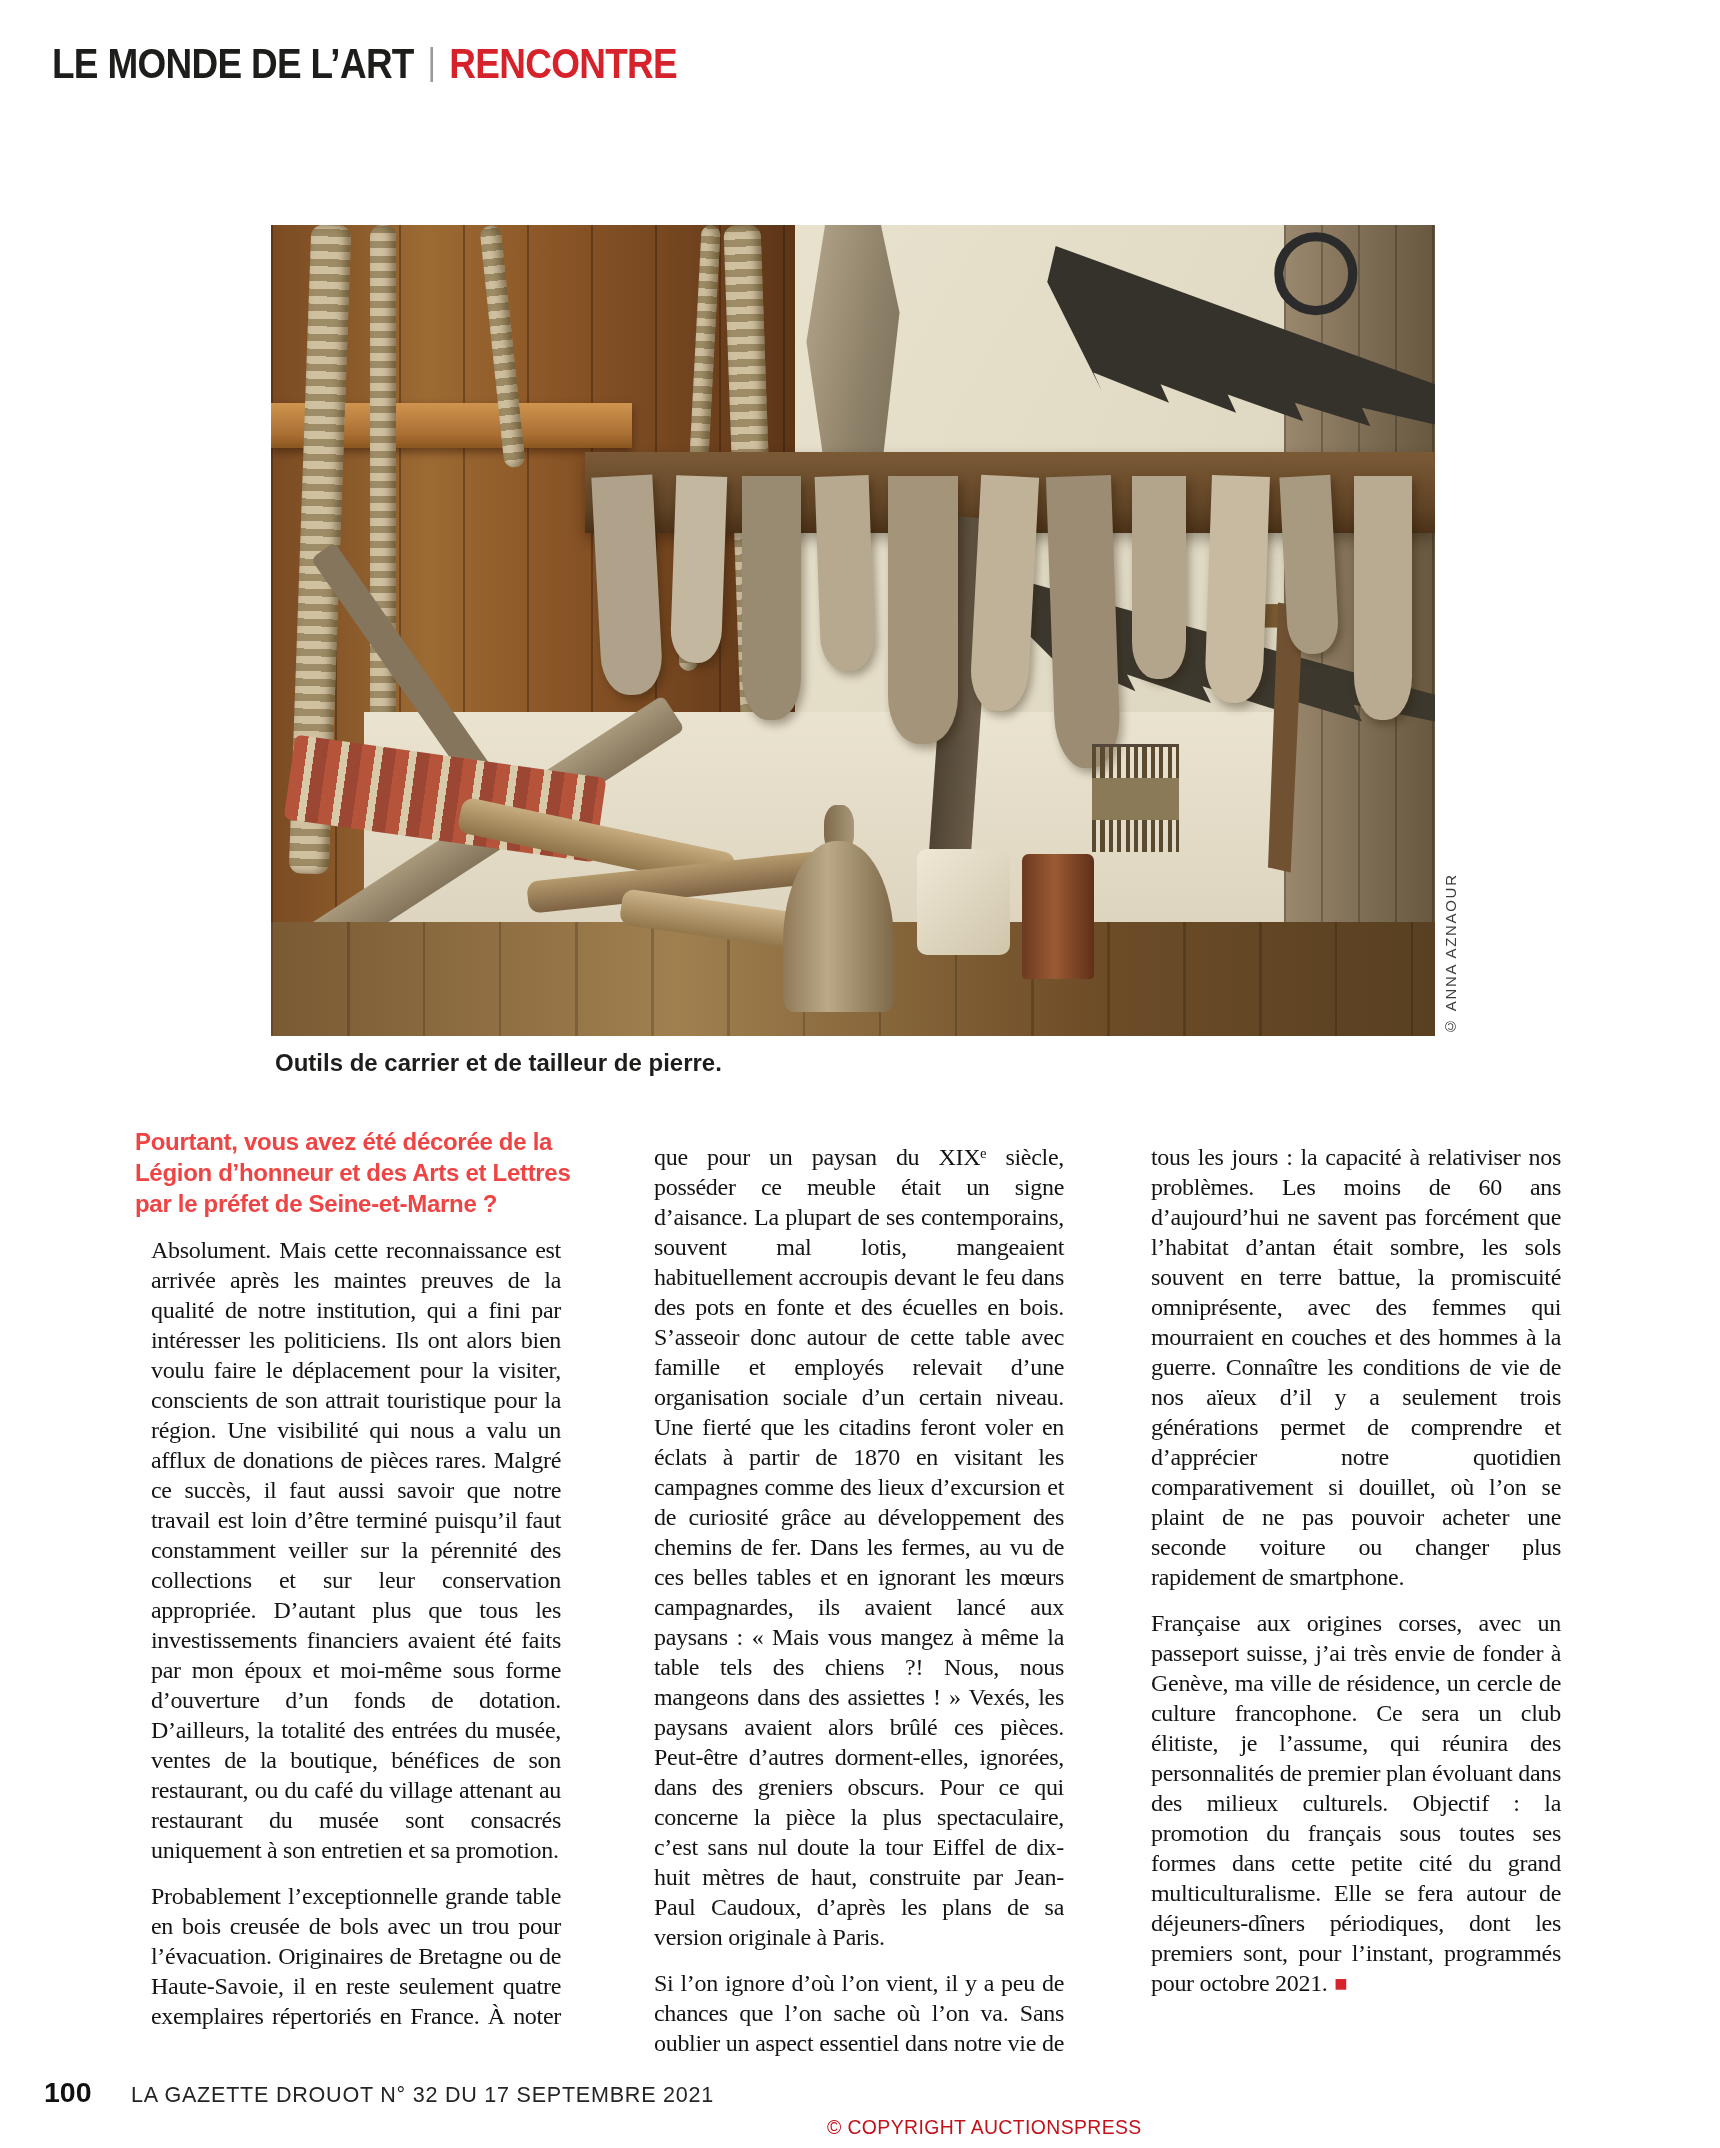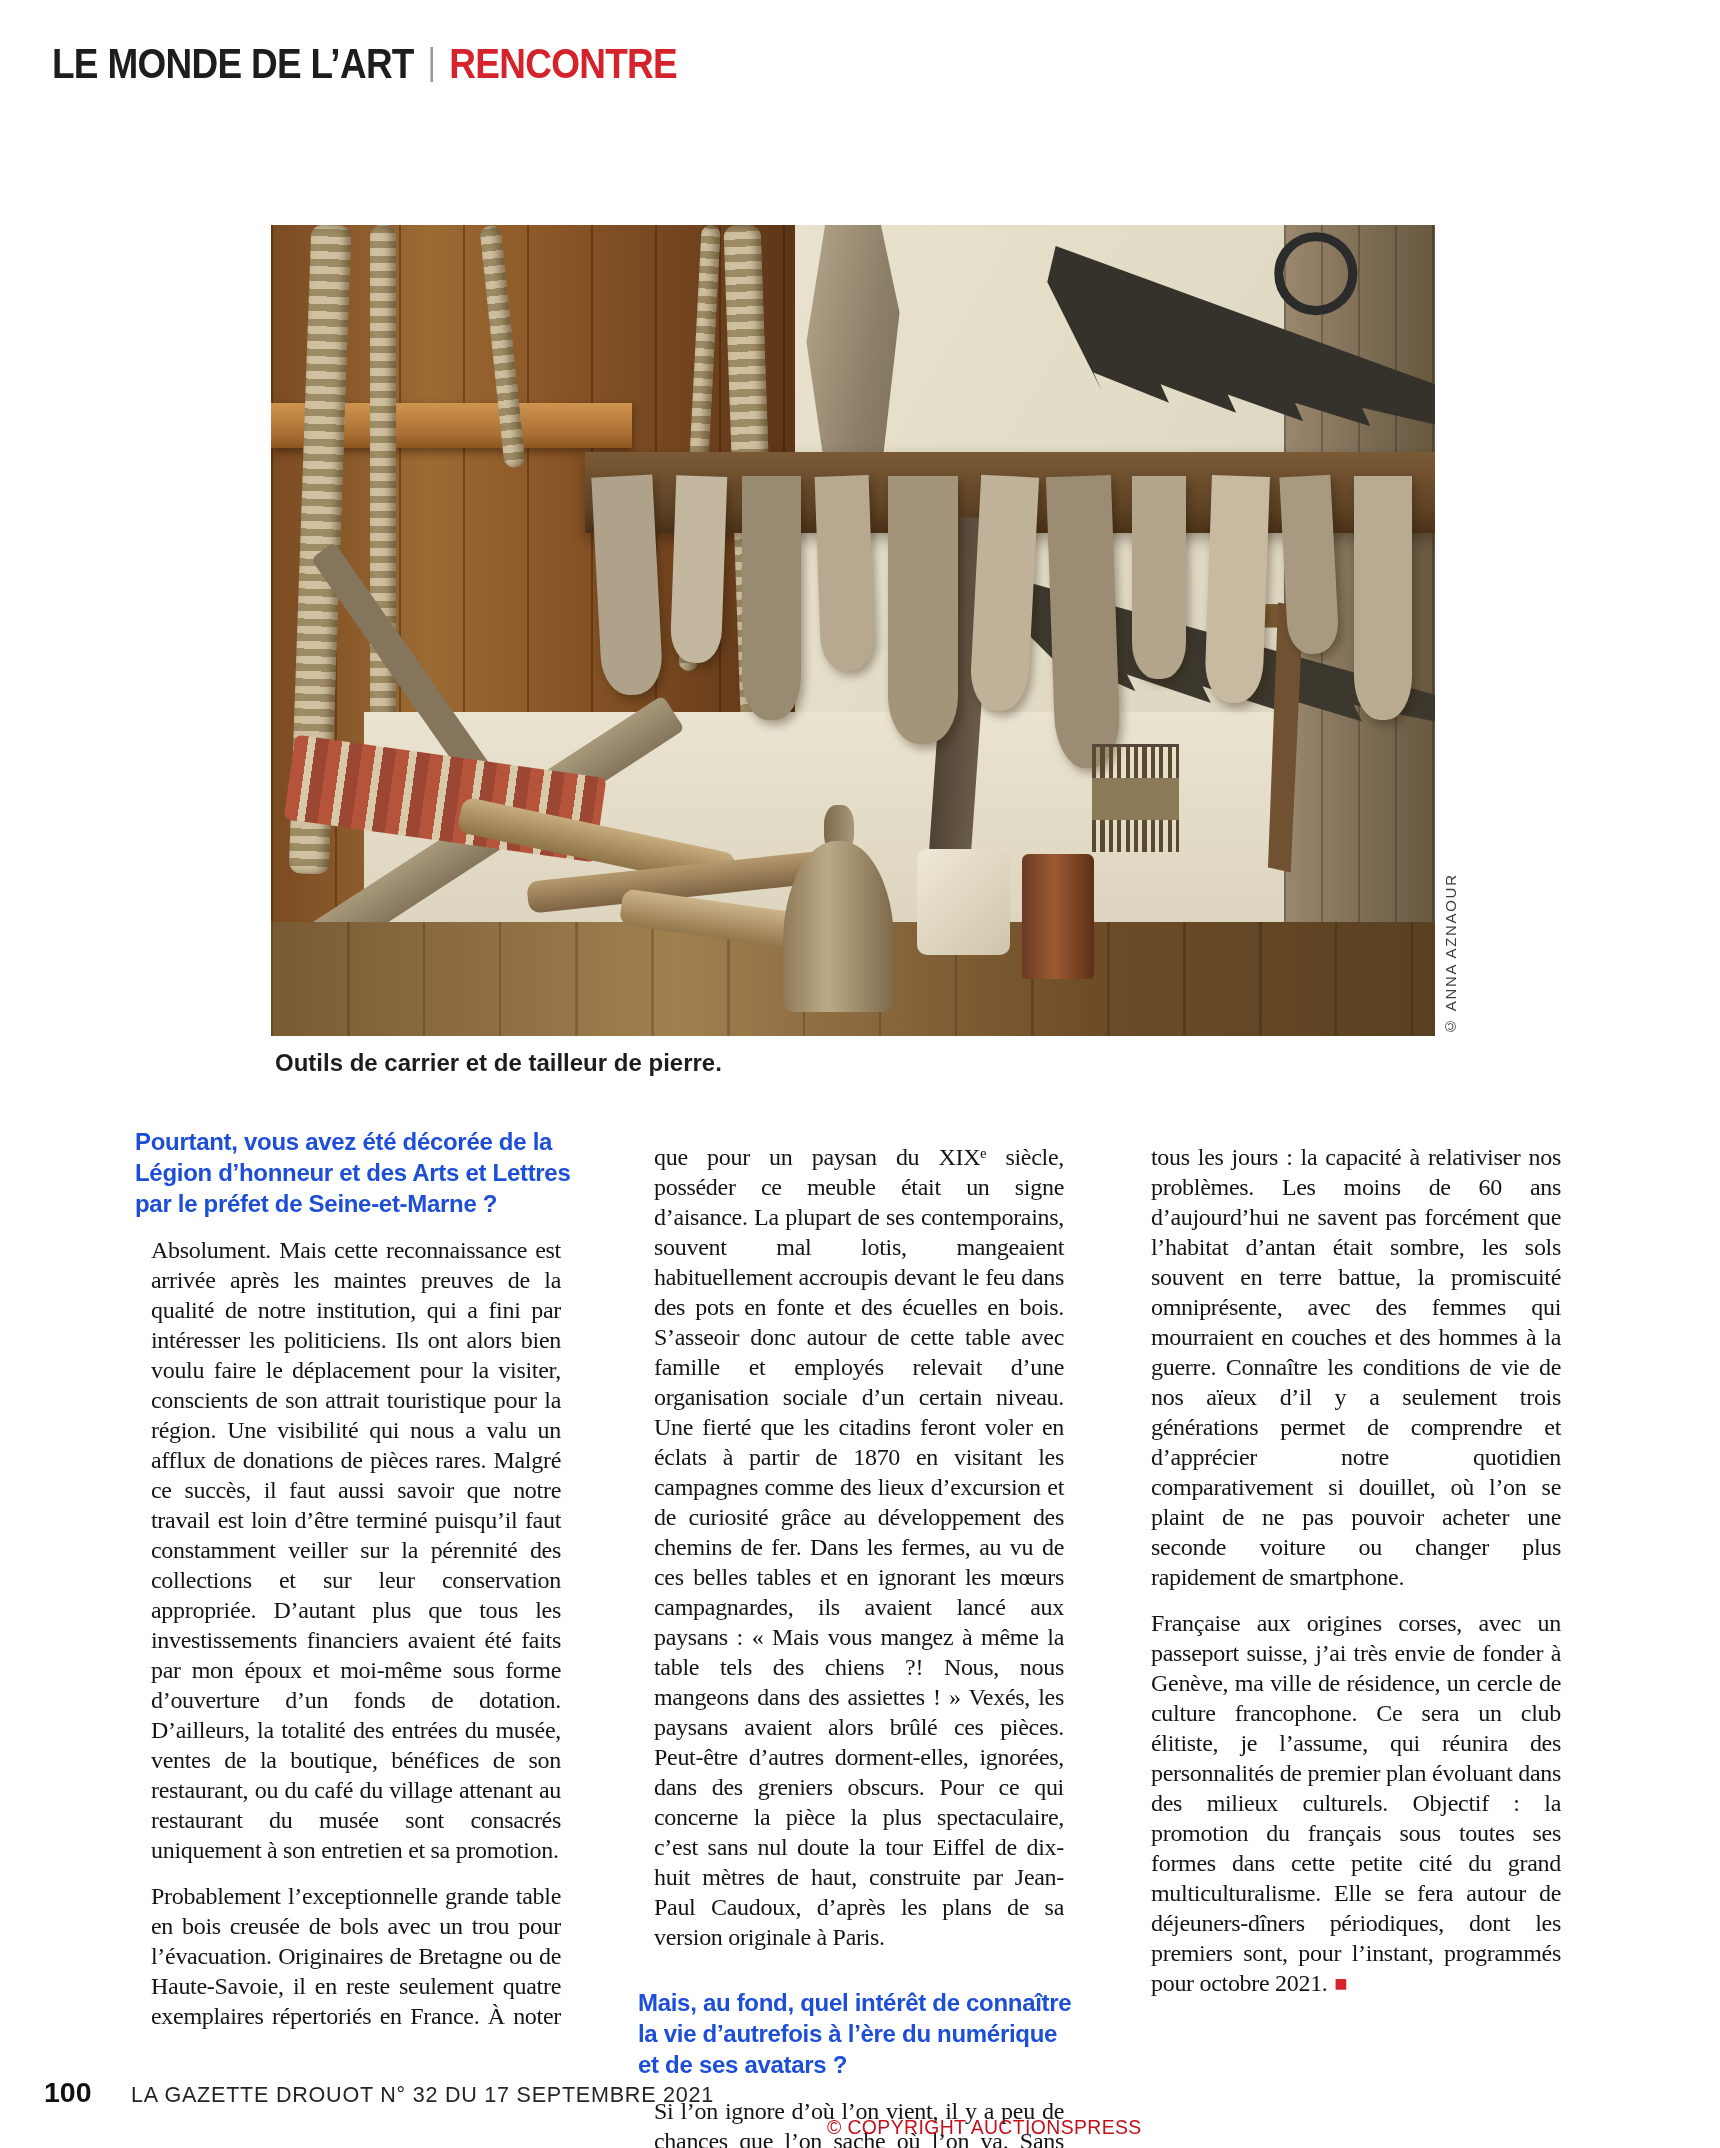--- a/index.html
+++ b/index.html
@@ -74,21 +74,21 @@
   .photo-credit{position:absolute;left:1442px;top:888px;height:147px;
      writing-mode:vertical-rl;transform:rotate(180deg);white-space:nowrap;
      font-size:15px;letter-spacing:1.7px;color:#3c3c3c;}
   .photo-caption{position:absolute;left:275px;top:1049px;width:1164px;text-align:left;
      font-weight:700;font-size:24px;color:#1d1d1b;}
 
   
   .col{position:absolute;top:1126px;width:442px;}
   .col1{left:135px;} .col2{left:638px;} .col3{left:1135px;}
   .q-head{font-family:"Liberation Sans",sans-serif;font-weight:700;font-size:24px;line-height:31px;
-          letter-spacing:-0.3px;color:#1d4ed8;margin:35px 0 0 0;}
+          letter-spacing:-0.3px;color:#ef4444;margin:35px 0 0 0;}
   .q-head.first{margin-top:0;}
   .body-p{font-family:"Liberation Serif",serif;font-size:24px;line-height:30px;letter-spacing:-0.3px;
           color:#141414;text-align:justify;margin:16px;hyphens:auto;}
   .body-p.cont{text-align-last:justify;}
   .endmark{color:#d6232b;font-family:"Liberation Sans",sans-serif;font-size:22px;margin-left:6.7px;}
 
   
   .footer-page{position:absolute;left:44px;top:2076px;font-weight:800;font-size:28.5px;color:#111;}
   .footer-issue{position:absolute;left:131px;top:2081px;font-size:22.7px;letter-spacing:0.8px;color:#242424;
                 transform:scaleX(0.95);transform-origin:left center;white-space:nowrap;}
@@ -157,21 +157,20 @@
   <div class="photo-caption">Outils de carrier et de tailleur de pierre.</div>
 
   <div class="col col1">
     <h3 class="q-head first">Pourtant, vous avez été décorée de la Légion d’honneur et des Arts et Lettres par le préfet de Seine-et-Marne ?</h3>
     <p class="body-p">Absolument. Mais cette reconnaissance est arrivée après les maintes preuves de la qualité de notre institution, qui a fini par intéresser les politiciens. Ils ont alors bien voulu faire le déplacement pour la visiter, conscients de son attrait touristique pour la région. Une visibilité qui nous a valu un afflux de donations de pièces rares. Malgré ce succès, il faut aussi savoir que notre travail est loin d’être terminé puisqu’il faut constamment veiller sur la pérennité des collections et sur leur conservation appropriée. D’autant plus que tous les investissements financiers avaient été faits par mon époux et moi-même sous forme d’ouverture d’un fonds de dotation. D’ailleurs, la totalité des entrées du musée, ventes de la boutique, bénéfices de son restaurant, ou du café du village attenant au restaurant du musée sont consacrés uniquement à son entretien et sa promotion.</p>
     <p class="body-p cont">Probablement l’exceptionnelle grande table en bois creusée de bols avec un trou pour l’évacuation. Originaires de Bretagne ou de Haute-Savoie, il en reste seulement quatre exemplaires répertoriés en France. À noter</p>
   </div>
 
   <div class="col col2">
     <p class="body-p">que pour un paysan du XIXᵉ siècle, posséder ce meuble était un signe d’aisance. La plupart de ses contemporains, souvent mal lotis, mangeaient habituellement accroupis devant le feu dans des pots en fonte et des écuelles en bois. S’asseoir donc autour de cette table avec famille et employés relevait d’une organisation sociale d’un certain niveau. Une fierté que les citadins feront voler en éclats à partir de 1870 en visitant les campagnes comme des lieux d’excursion et de curiosité grâce au développement des chemins de fer. Dans les fermes, au vu de ces belles tables et en ignorant les mœurs campagnardes, ils avaient lancé aux paysans : « Mais vous mangez à même la table tels des chiens ?! Nous, nous mangeons dans des assiettes ! » Vexés, les paysans avaient alors brûlé ces pièces. Peut-être d’autres dorment-elles, ignorées, dans des greniers obscurs. Pour ce qui concerne la pièce la plus spectaculaire, c’est sans nul doute la tour Eiffel de dix-huit mètres de haut, construite par Jean-Paul Caudoux, d’après les plans de sa version originale à Paris.</p>
-    <h3 class="q-head">Mais, au fond, quel intérêt de connaître la vie d’autrefois à l’ère du numérique et de ses avatars ?</h3>
     <p class="body-p cont">Si l’on ignore d’où l’on vient, il y a peu de chances que l’on sache où l’on va. Sans oublier un aspect essentiel dans notre vie de</p>
   </div>
 
   <div class="col col3">
     <p class="body-p">tous les jours : la capacité à relativiser nos problèmes. Les moins de 60 ans d’aujourd’hui ne savent pas forcément que l’habitat d’antan était sombre, les sols souvent en terre battue, la promiscuité omniprésente, avec des femmes qui mourraient en couches et des hommes à la guerre. Connaître les conditions de vie de nos aïeux d’il y a seulement trois générations permet de comprendre et d’apprécier notre quotidien comparativement si douillet, où l’on se plaint de ne pas pouvoir acheter une seconde voiture ou changer plus rapidement de smartphone.</p>
     <p class="body-p"><span>Française aux origines corses, avec un passeport suisse, j’ai très envie de fonder à Genève, ma ville de résidence, un cercle de culture francophone. Ce sera un club élitiste, je l’assume, qui réunira des personnalités de premier plan évoluant dans des milieux culturels. Objectif : la promotion du français sous toutes ses formes dans cette petite cité du grand multiculturalisme. Elle se fera autour de déjeuners-dîners périodiques, dont les premiers sont, pour l’instant, programmés pour octobre 2021.</span><span class="endmark">■</span></p>
   </div>
 
   <div class="footer-page">100</div>
   <div class="footer-issue">LA GAZETTE DROUOT N° 32 DU 17 SEPTEMBRE 2021</div>

